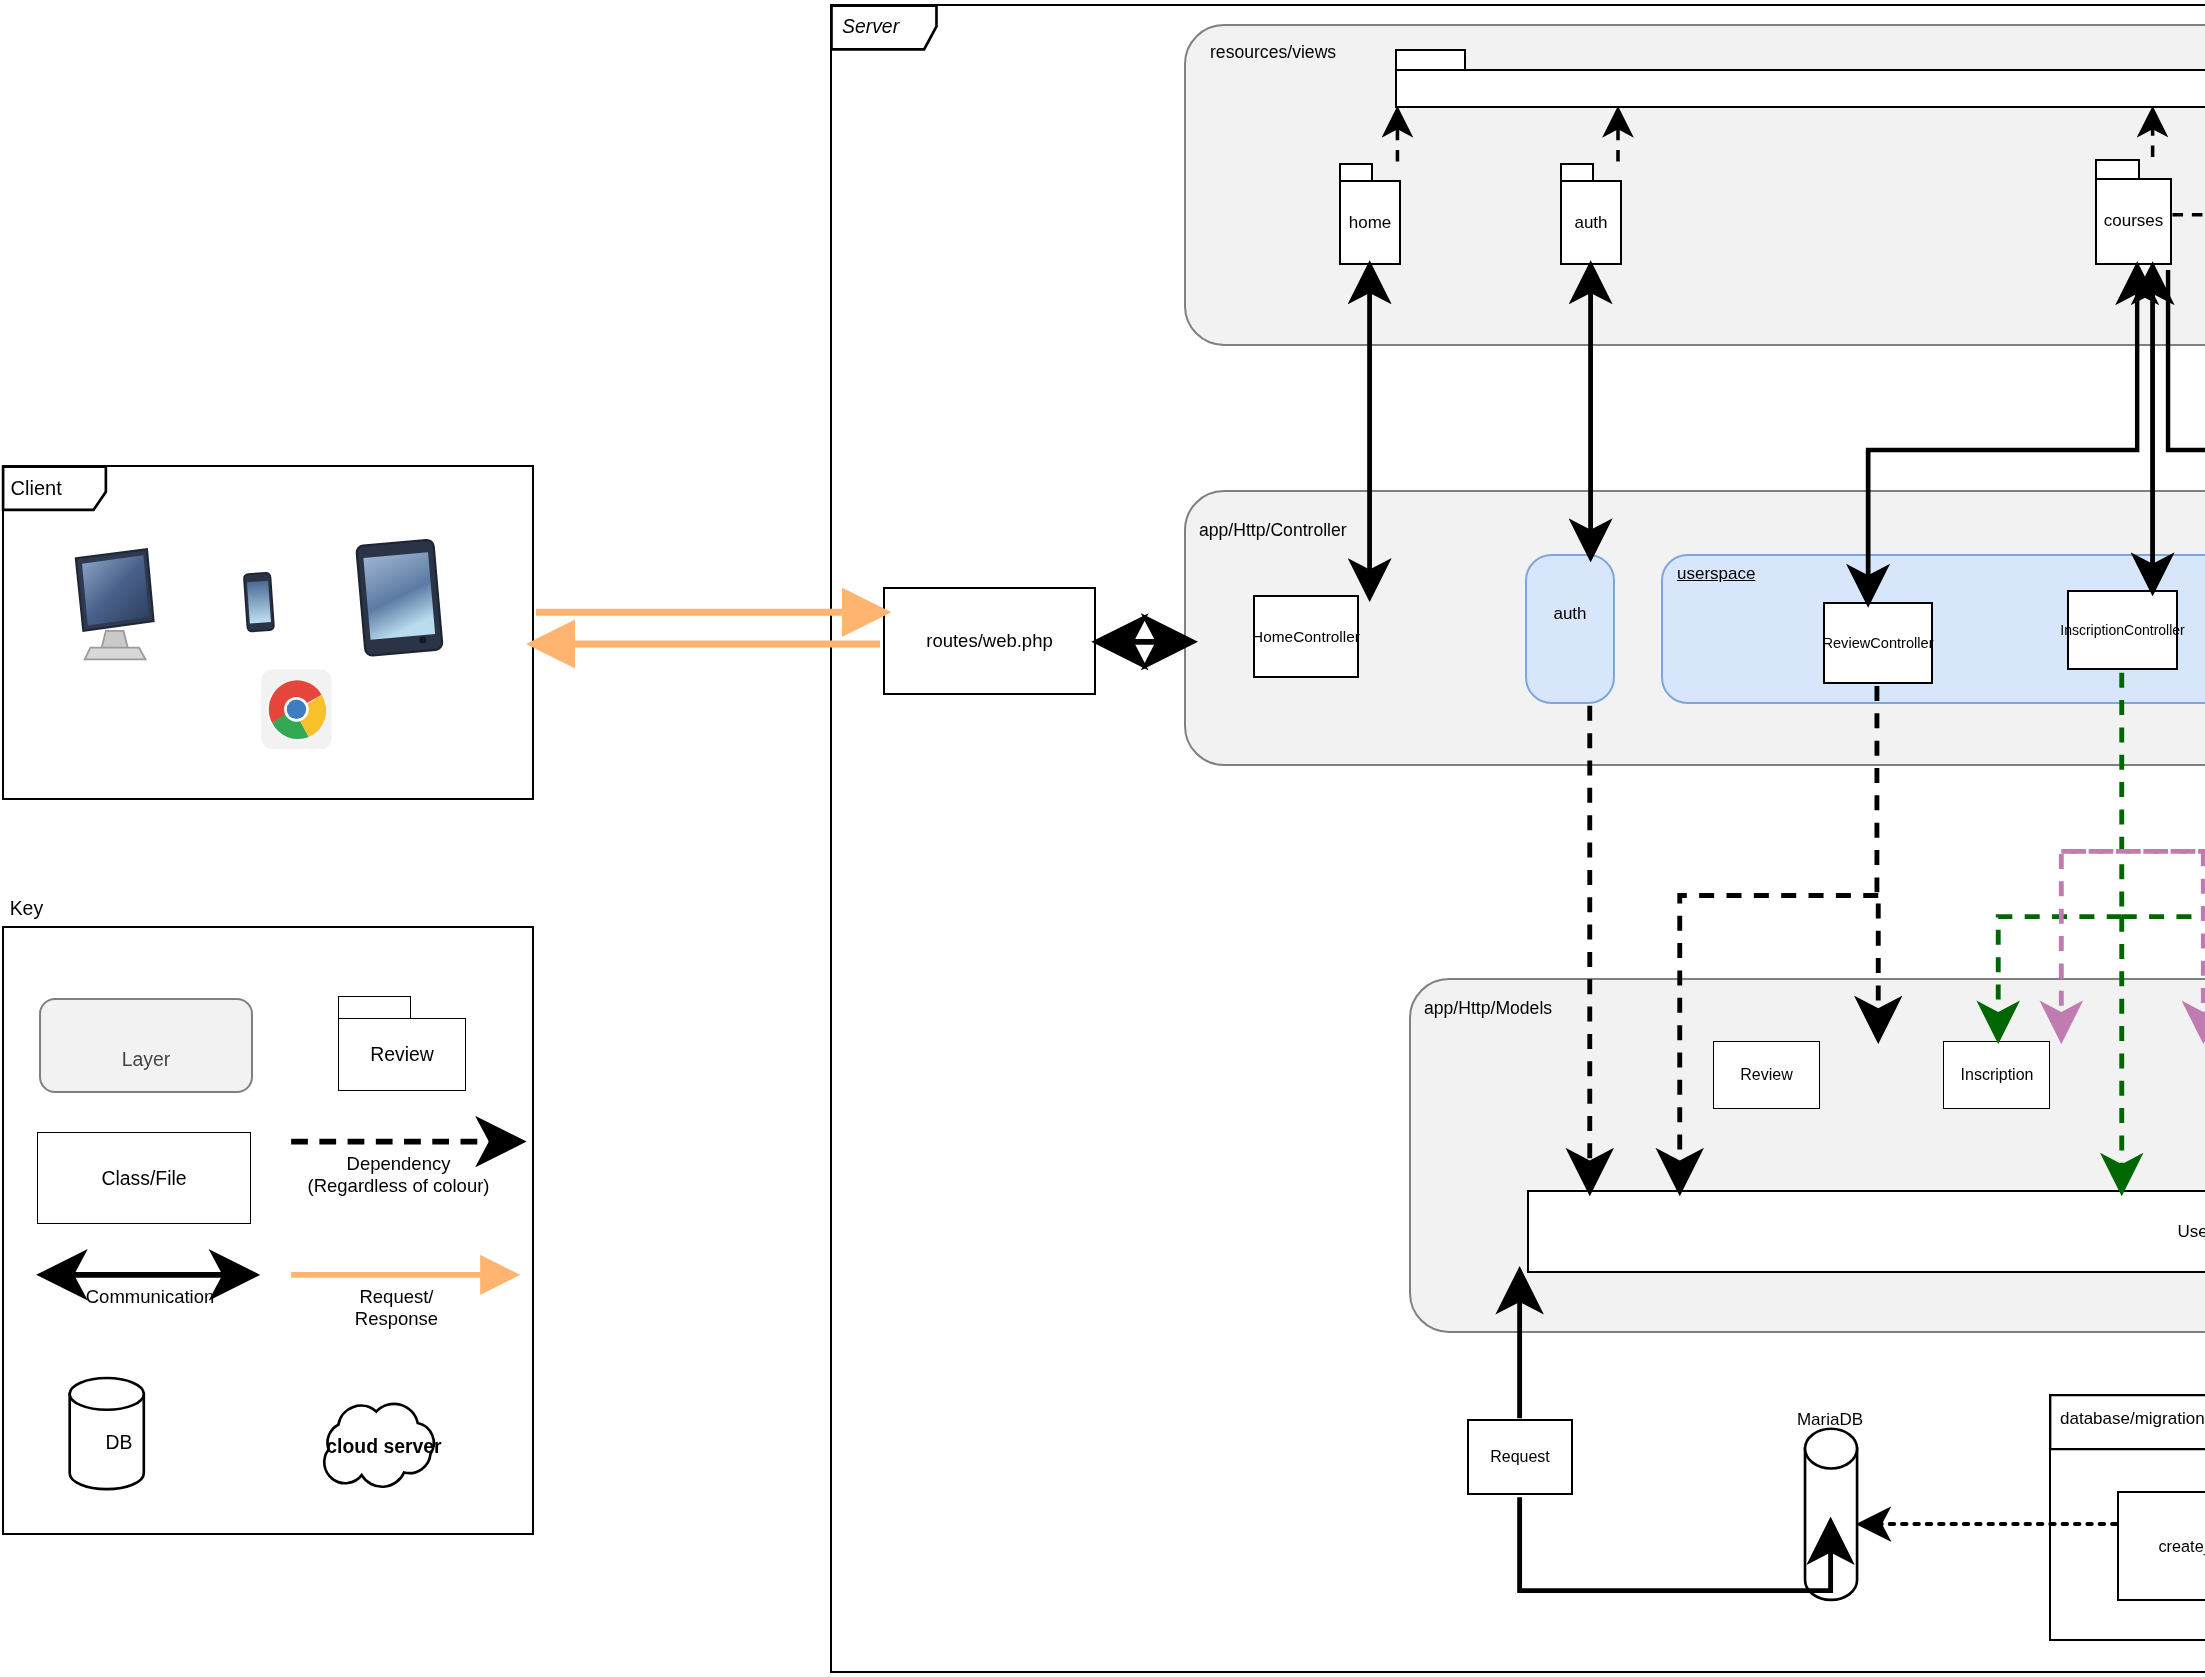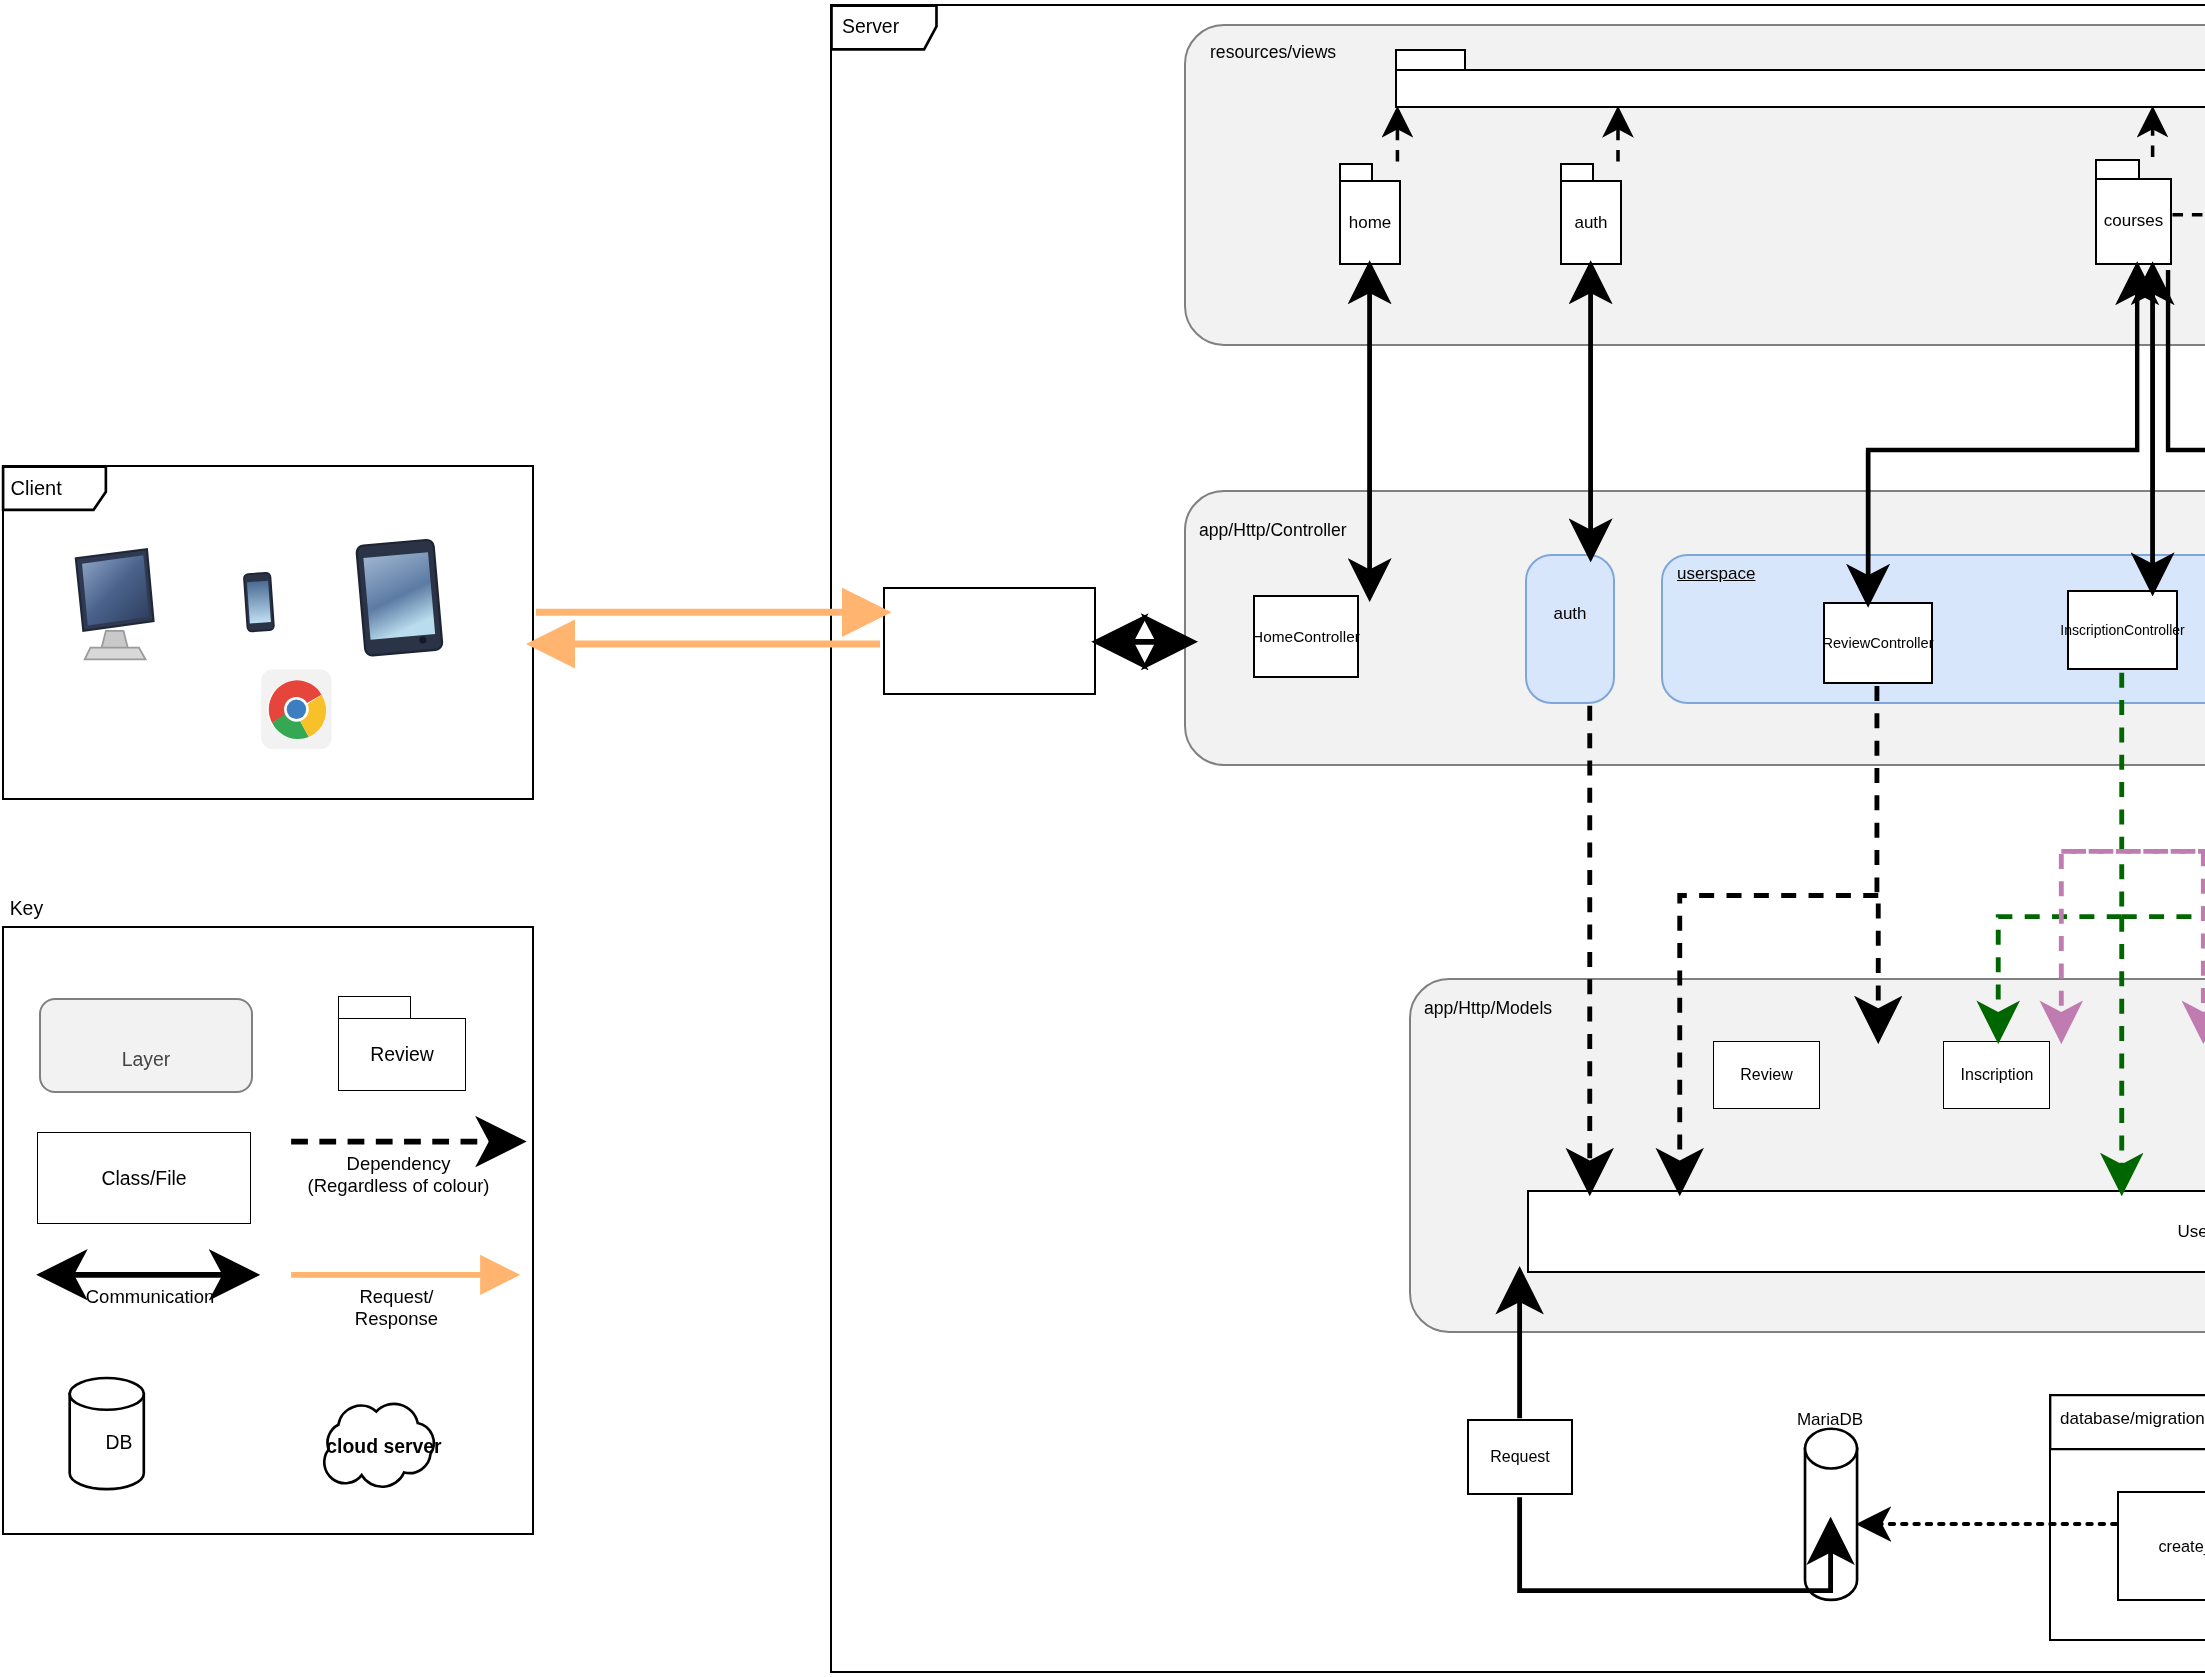--- a/index.html
+++ b/index.html
@@ -134,23 +134,24 @@
       <path d="M 745 3286 a 46 46 0 0 1 22 -56 a 52 52 0 0 1 86 -30 a 55 55 0 0 1 94 26 a 46 46 0 0 1 29 70 a 48 48 0 0 1 -60 42 a 54 54 0 0 1 -96 6 a 46 46 0 0 1 -75 -58 Z" fill="#fff" stroke="#000" stroke-width="6"></path>
     </g>
   </svg>
   <div class="lbl" style="left:70px;top:1429px;width:74px;height:26.5px;font-size:19.4px;margin-left:12px;">DB</div>
   <div class="lbl" style="left:309px;top:1433px;width:150px;height:26.5px;font-size:19.4px;font-weight:bold;">cloud server</div>
 
   <div class="abs boundary" style="left:830px;top:4.4px;width:2680px;height:1669px;"></div>
   <svg class="ovl" viewBox="0 0 7964 3804" width="3513" height="1678">
     <path d="M 1885 13 L 2123 13 L 2123 60 L 2095 112 L 1885 112 Z" fill="#ffffff" stroke="#000" stroke-width="6"></path>
   </svg>
-  <div class="lbl" style="left:842px;top:12.3px;width:79px;height:27px;font-size:19.4px;justify-content:flex-start;">Server</div>
+  <div class="lbl" style="left:842px;top:12.3px;width:79px;height:27px;font-size:19.4px;justify-content:flex-start;font-style:italic;">Server</div>
 
   <div class="abs clsbox" style="left:883px;top:587px;width:213px;height:108px;"></div>
+  <div class="lbl" style="left:883px;top:587px;width:213px;height:108px;font-size:18.5px;">routes/web.php</div>
 
   <div class="abs layer" style="left:1184px;top:24px;width:2289px;height:322px;"></div>
   <div class="lbl" style="left:1210px;top:39px;width:207px;height:26.5px;font-size:17.6px;justify-content:flex-start;">resources/views</div>
 
   <div class="pkg" style="left:1395px;top:49px;width:1850px;height:57px;">
     <div class="tab" style="left:0;top:0;width:71px;height:21px;border-width:2.6px;"></div>
     <div class="body" style="top:20px;width:1850px;height:39px;border-width:2.6px;"></div>
   </div>
   <div class="lbl" style="left:1395px;top:68px;width:1850px;height:39px;font-size:17.6px;">layouts</div>
 

